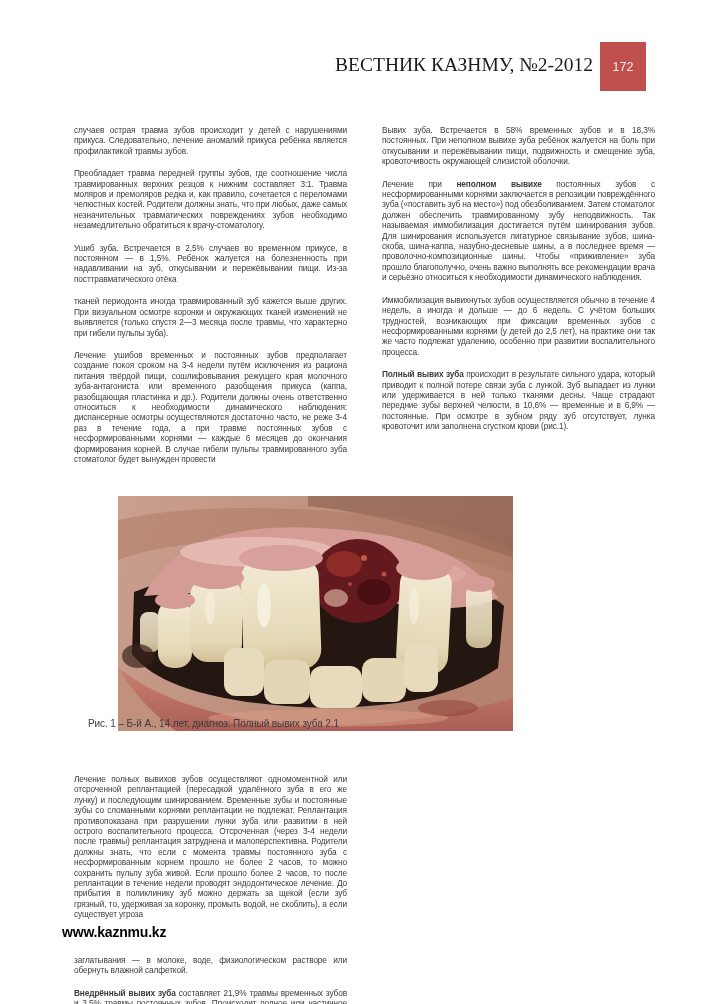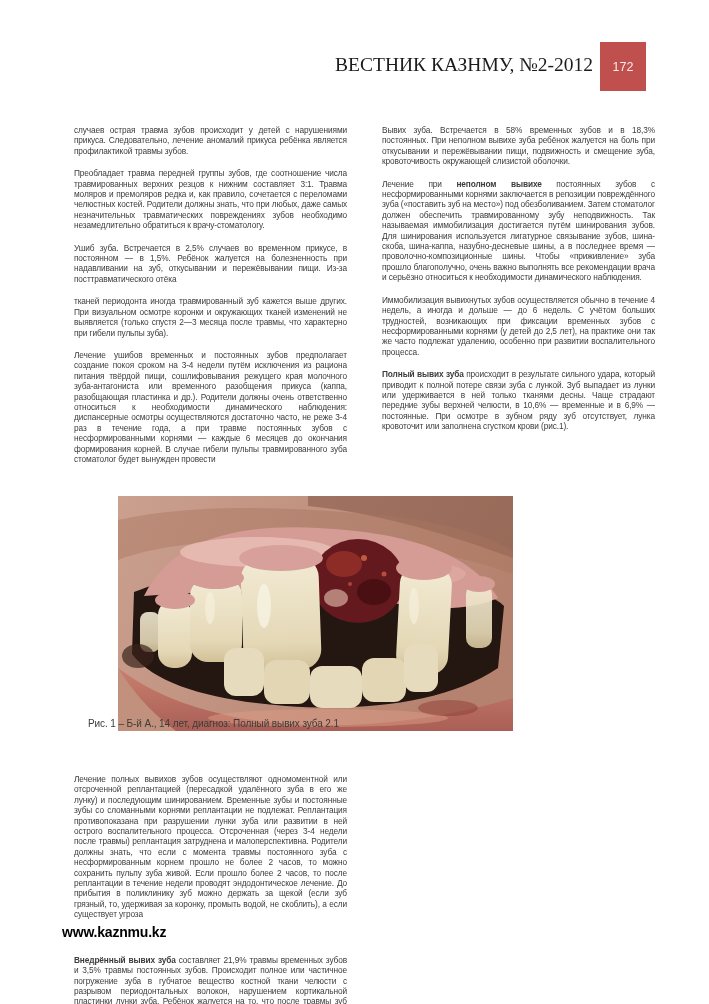--- a/index.html
+++ b/index.html
@@ -137,20 +137,21 @@
     </svg>
   </figure>
 
   <div class="caption">Рис. 1 –  Б-й А., 14 лет, диагноз: Полный вывих зуба 2.1</div>
 
   <div class="cols bottom">
     <div class="col">
         <p><span>Лечение полных вывихов зубов осуществляют одномоментной или отсроченной реплантацией (пересадкой удалённого зуба в его же лунку) и последующим шинированием. Временные зубы и постоянные зубы со сломанными корнями реплантации не подлежат. Реплантация противопоказана при разрушении лунки зуба или развитии в ней острого воспалительного процесса. Отсроченная (через 3-4 недели после травмы) реплантация затруднена и малоперспективна. Родители должны знать, что если с момента травмы постоянного зуба с несформированным корнем прошло не более 2 часов, то можно сохранить пульпу зуба живой. Если прошло более 2 часов, то после реплантации в течение недели проводят эндодонтическое лечение. До прибытия в поликлинику зуб можно держать за щекой (если зуб грязный, то, удерживая за коронку, промыть водой, не скоблить), а если существует угроза</span></p>
       </div>
     <div class="col">
+        <p><span>заглатывания — в молоке, воде, физиологическом растворе или обернуть влажной салфеткой.</span></p>
         <p><span class="b">Внедрённый вывих зуба</span><span> составляет 21,9% травмы временных зубов и 3,5% травмы постоянных зубов. Происходит полное или частичное погружение зуба в губчатое вещество костной ткани челюсти с разрывом периодонтальных волокон, нарушением кортикальной пластинки лунки зуба. Ребёнок жалуется на то, что после травмы зуб стал короче или вообще не виден. Клинически определяется уменьшение высоты видимой части коронки зуба. Иногда коронка полностью погружена в лунку зуба и клинически не видна, наблюдается луноч-</span></p>
         <p><span>ковое кровотечение и разрывы исключения десны. Родители должны знать, что при травме временных зубов можно нарушить целостность фолликулов постоянных зубов.</span></p>
       </div>
   </div>
 
   <div class="footer-url">www.kaznmu.kz</div>
 
 </div>
 
 </body></html>

